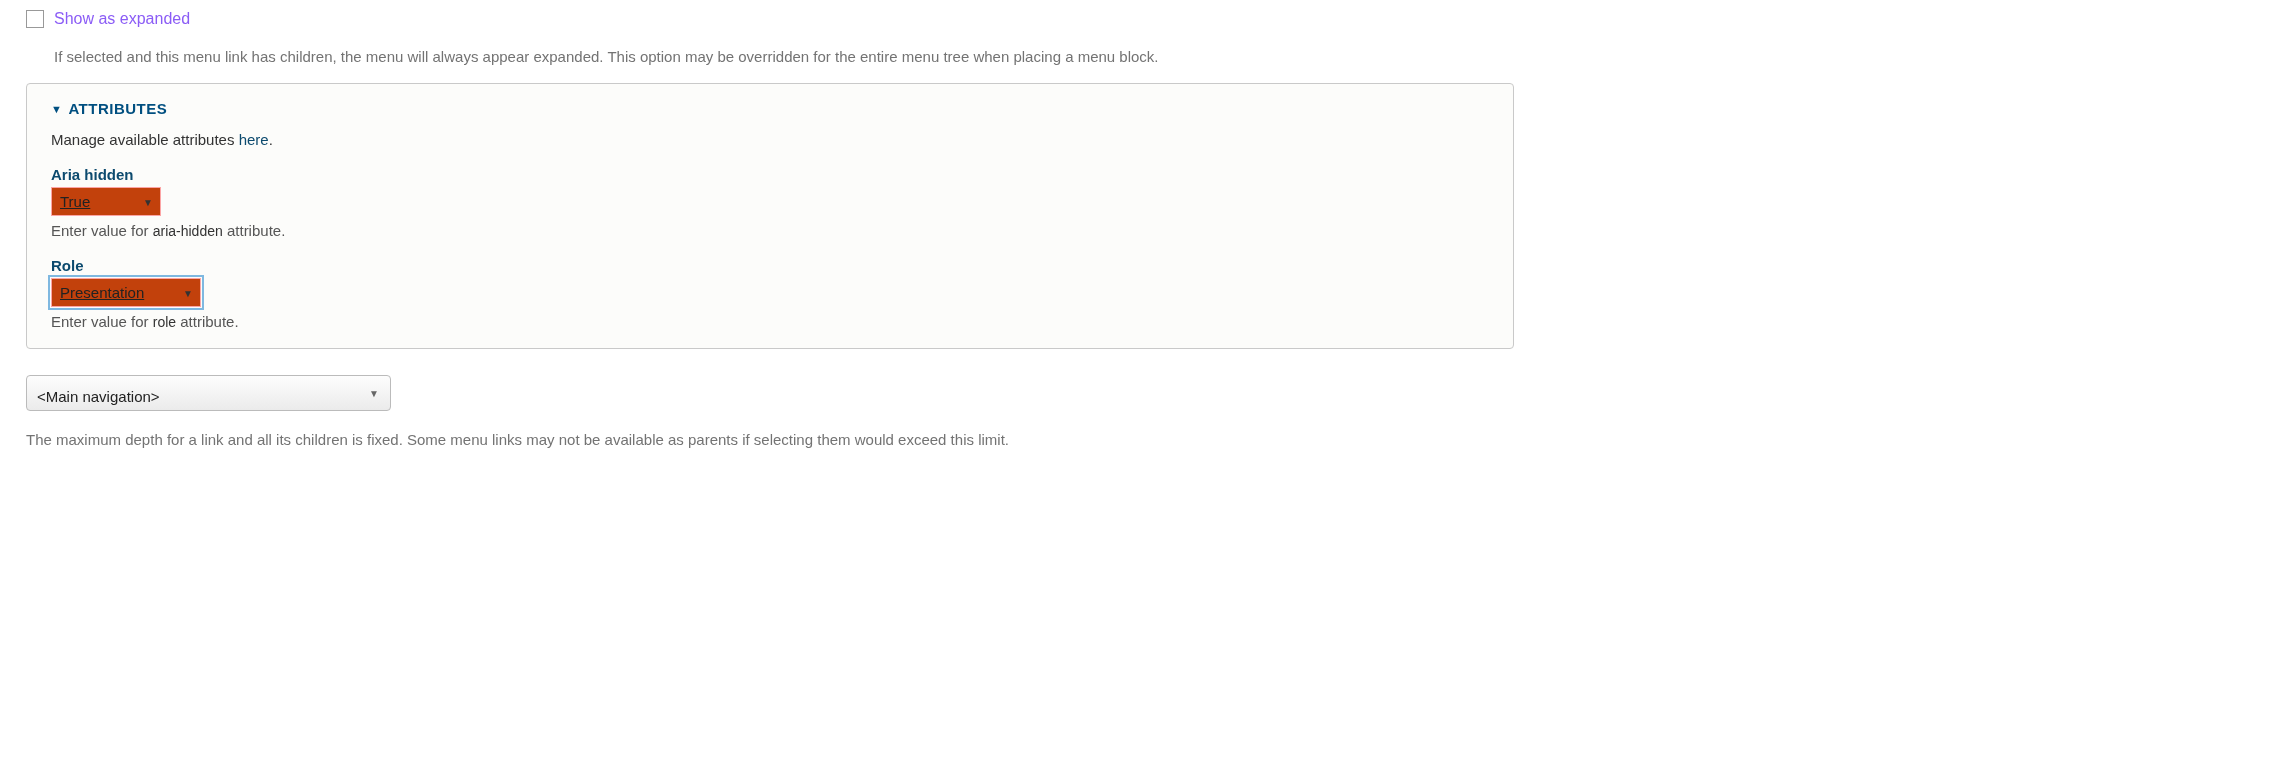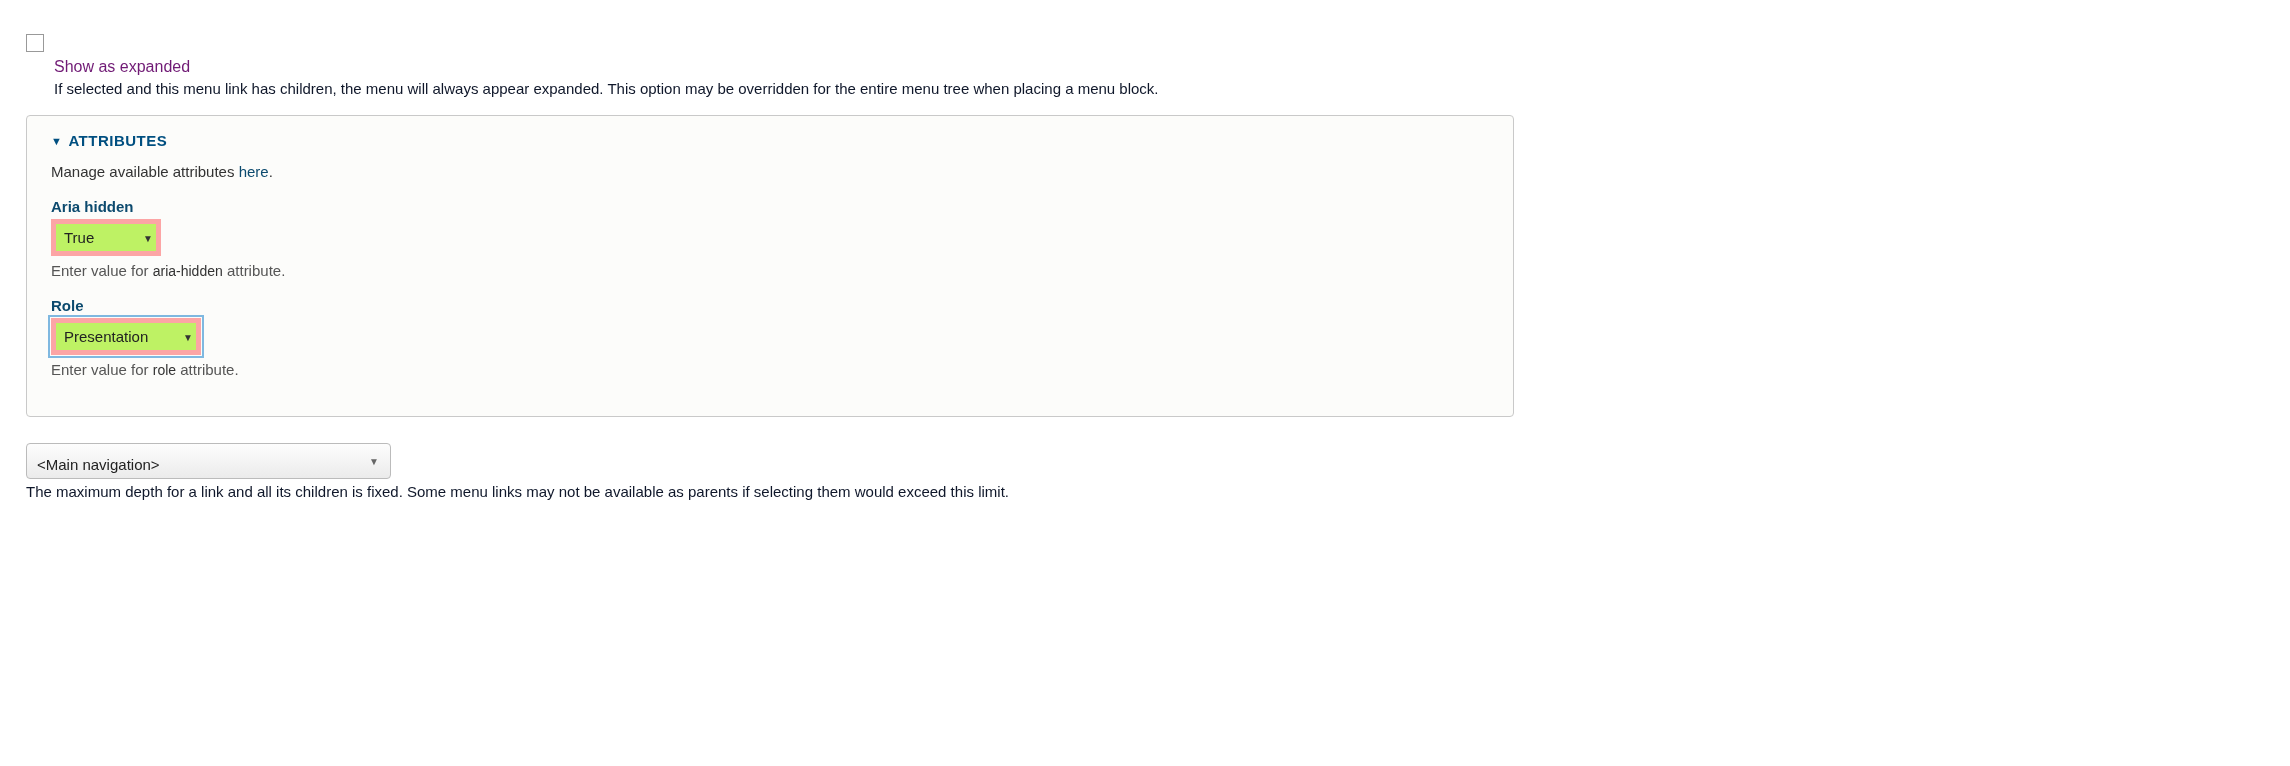--- a/index.html
+++ b/index.html
@@ -26,27 +26,26 @@
   .checkbox-row input[type="checkbox"] {
     width: 18px;
     height: 18px;
     margin: 0;
     border: 1px solid #999;
     appearance: none;
     background: #fff;
   }
   .checkbox-row .lbl {
     font-size: 16px;
-    color: #701a75;
-    margin-top: 48px;
+    color: #8b5cf6;
   }
   .description {
-    color: #0f172a;
-    font-size: 15px;
-    margin-top: 4px;
+    color: #737373;
+    font-size: 15px;
+    margin-top: 20px;
     margin-left: 28px;
   }
   .description.no-indent {
     margin-left: 0;
   }
   .fieldset {
     border: 1px solid #c9c9c9;
     border-radius: 4px;
     padding: 16px 24px 18px 24px;
     margin-top: 18px;
@@ -86,27 +85,28 @@
     color: #0c4a6e;
     margin-bottom: 4px;
   }
   .select-wrapper {
     position: relative;
     display: inline-block;
   }
   .select-el {
     appearance: none;
     -webkit-appearance: none;
-    background: #bef264;
-    border: 5px solid #fca5a5;
+    background: #c2410c;
+    border: 1px solid #fca5a5;
     font-size: 15px;
     padding: 5px 30px 5px 8px;
     min-width: 110px;
     color: #222;
     cursor: pointer;
+    text-decoration: underline;
   }
   .select-arrow {
     position: absolute;
     right: 8px;
     top: 50%;
     transform: translateY(-50%);
     pointer-events: none;
     font-size: 10px;
     color: #333;
   }
@@ -184,21 +184,21 @@
           <select class="select-el">
             <option>True</option>
           </select>
           <span class="select-arrow">▼</span>
         </div>
         <div class="helper">
           <span>Enter value for </span><code>aria-hidden</code><span> attribute.</span>
         </div>
       </div>
 
-      <div class="subgroup" style="margin-bottom:20px;">
+      <div class="subgroup" style="margin-bottom:0;">
         <div class="field-label">Role</div>
         <div class="select-wrapper role-select focused">
           <select class="select-el">
             <option>Presentation</option>
           </select>
           <span class="select-arrow">▼</span>
         </div>
         <div class="helper">
           <span>Enter value for </span><code>role</code><span> attribute.</span>
         </div>

